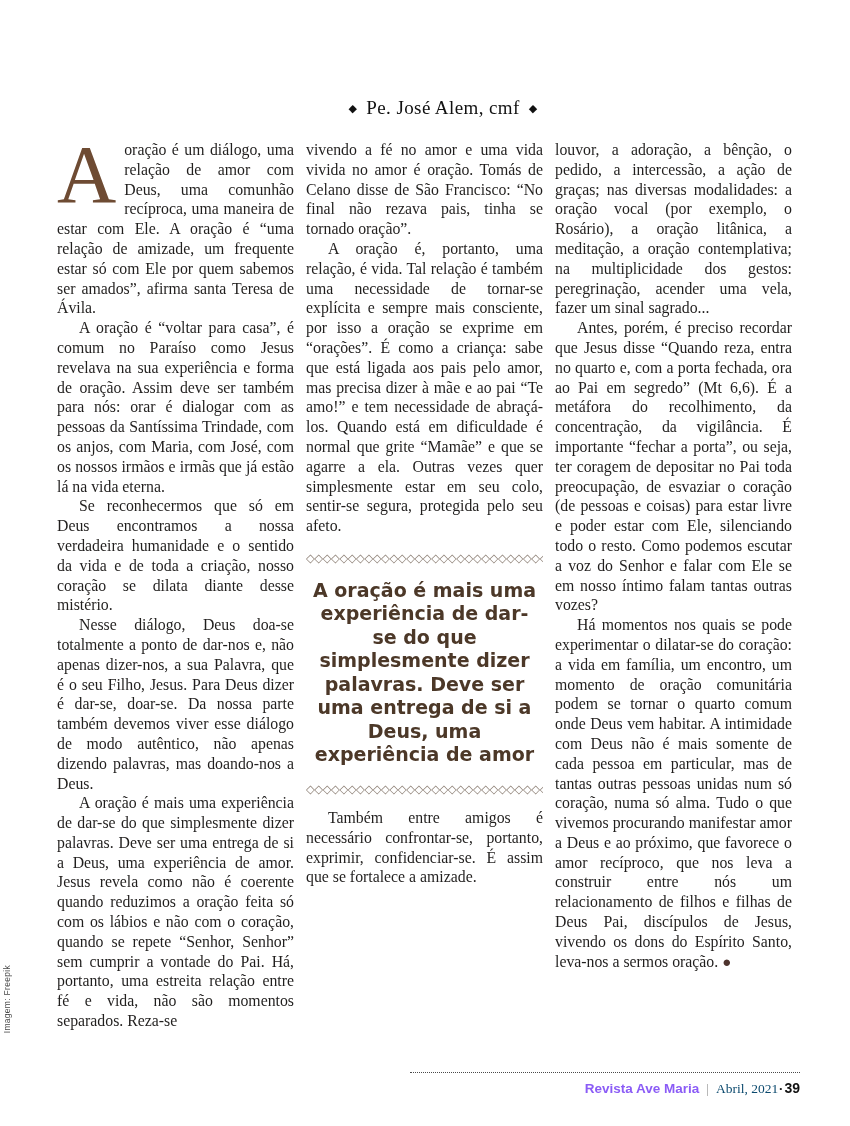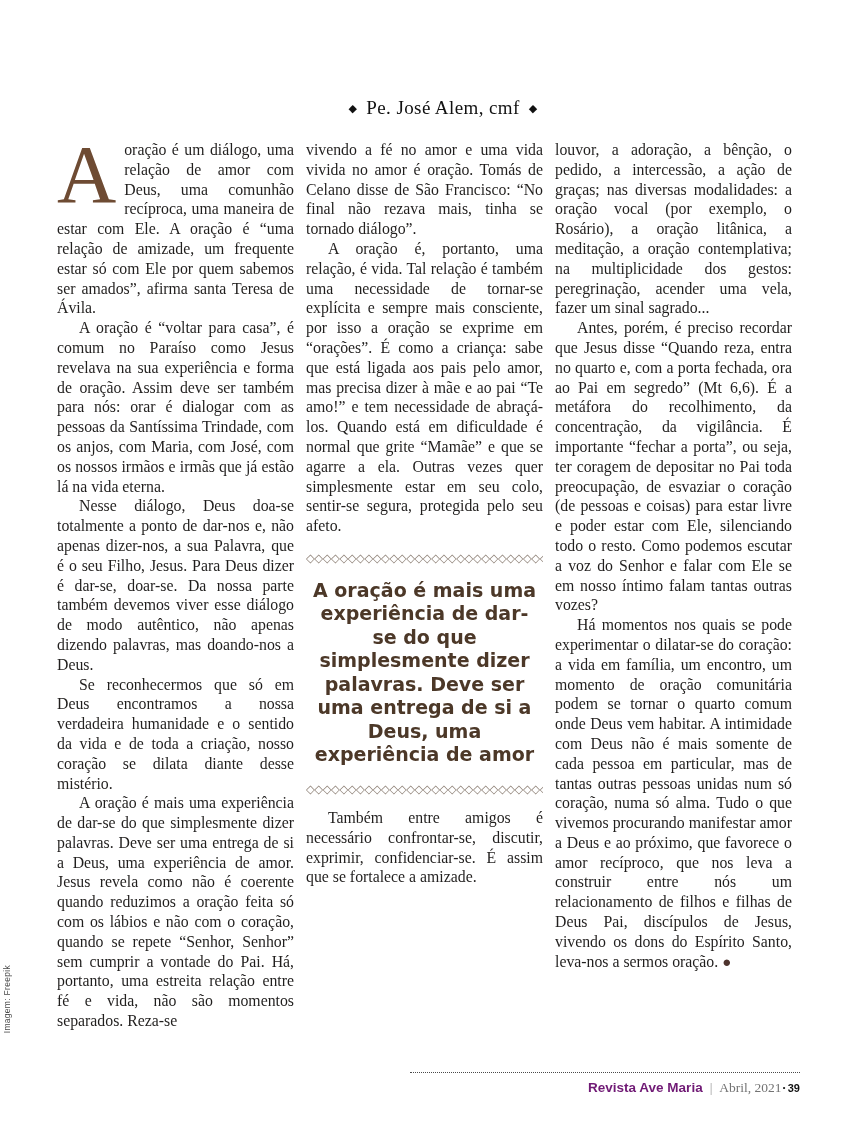--- a/index.html
+++ b/index.html
@@ -114,29 +114,29 @@
     width: 390px;
     border-top: 1px dotted #4a4a4a;
     padding-top: 7px;
     text-align: right;
     font-size: 13.5px;
     white-space: nowrap;
   }
   .footer .mag {
     font-family: "Liberation Sans", sans-serif;
     font-weight: bold;
-    color: #701a75;
+    color: #8b5cf6;
   }
   .footer .sep { color: #9a9a9a; margin: 0 7px; font-weight: normal; }
-  .footer .date { font-family: "Liberation Serif", serif; color: #737373; }
+  .footer .date { font-family: "Liberation Serif", serif; color: #0c4a6e; }
   .footer .dot { font-size: 9px; vertical-align: 1px; margin: 0 2px 0 1px; color: #111; }
   .footer .pagenum {
     font-family: "Liberation Sans", sans-serif;
     font-weight: bold;
-    font-size: 11px;
+    font-size: 14px;
     color: #111;
   }
 </style>
 </head>
 <body>
 
 <div class="page">
 
   <div class="credit-wrap">
     <span class="credit">Imagem: Freepik</span>
@@ -144,32 +144,32 @@
 
   <div class="byline">
     <span class="diamond">◆</span><span>Pe. José Alem, cmf</span><span class="diamond">◆</span>
   </div>
 
   <div class="columns">
 
     <div class="col">
       <p class="para no-indent"><span class="dropcap">A</span><span>oração é um diálogo, uma relação de amor com Deus, uma comunhão recíproca, uma maneira de estar com Ele. A oração é “uma relação de amizade, um frequente estar só com Ele por quem sabemos ser amados”, afirma santa Teresa de Ávila.</span></p>
       <p class="para">A oração é “voltar para casa”, é comum no Paraíso como Jesus revelava na sua experiência e forma de oração. Assim deve ser também para nós: orar é dialogar com as pessoas da Santíssima Trindade, com os anjos, com Maria, com José, com os nossos irmãos e irmãs que já estão lá na vida eterna.</p>
+      <p class="para">Se reconhecermos que só em Deus encontramos a nossa verdadeira humanidade e o sentido da vida e de toda a criação, nosso coração se dilata diante desse mistério.</p>
       <p class="para">Nesse diálogo, Deus doa-se totalmente a ponto de dar-nos e, não apenas dizer-nos, a sua Palavra, que é o seu Filho, Jesus. Para Deus dizer é dar-se, doar-se. Da nossa parte também devemos viver esse diálogo de modo autêntico, não apenas dizendo palavras, mas doando-nos a Deus.</p>
-      <p class="para">Se reconhecermos que só em Deus encontramos a nossa verdadeira humanidade e o sentido da vida e de toda a criação, nosso coração se dilata diante desse mistério.</p>
       <p class="para">A oração é mais uma experiência de dar-se do que simplesmente dizer palavras. Deve ser uma entrega de si a Deus, uma experiência de amor. Jesus revela como não é coerente quando reduzimos a oração feita só com os lábios e não com o coração, quando se repete “Senhor, Senhor” sem cumprir a vontade do Pai. Há, portanto, uma estreita relação entre fé e vida, não são momentos separados. Reza-se</p>
     </div>
 
     <div class="col">
-      <p class="para no-indent">vivendo a fé no amor e uma vida vivida no amor é oração. Tomás de Celano disse de São Francisco: “No final não rezava mais, tinha se tornado diálogo”.</p>
+      <p class="para no-indent">vivendo a fé no amor e uma vida vivida no amor é oração. Tomás de Celano disse de São Francisco: “No final não rezava pais, tinha se tornado oração”.</p>
       <p class="para">A oração é, portanto, uma relação, é vida. Tal relação é também uma necessidade de tornar-se explícita e sempre mais consciente, por isso a oração se exprime em “orações”. É como a criança: sabe que está ligada aos pais pelo amor, mas precisa dizer à mãe e ao pai “Te amo!” e tem necessidade de abraçá-los. Quando está em dificuldade é normal que grite “Mamãe” e que se agarre a ela. Outras vezes quer simplesmente estar em seu colo, sentir-se segura, protegida pelo seu afeto.</p>
       <div class="divider">◇◇◇◇◇◇◇◇◇◇◇◇◇◇◇◇◇◇◇◇◇◇◇◇◇◇◇◇◇◇◇</div>
       <div class="pullquote">A oração é mais uma experiência de dar-se do que simplesmente dizer palavras. Deve ser uma entrega de si a Deus, uma experiência de amor</div>
       <div class="divider">◇◇◇◇◇◇◇◇◇◇◇◇◇◇◇◇◇◇◇◇◇◇◇◇◇◇◇◇◇◇◇</div>
-      <p class="para">Também entre amigos é necessário confrontar-se, discutir, exprimir, confidenciar-se. É assim que se fortalece a amizade.</p>
+      <p class="para">Também entre amigos é necessário confrontar-se, portanto, exprimir, confidenciar-se. É assim que se fortalece a amizade.</p>
     </div>
 
     <div class="col">
       <p class="para no-indent">louvor, a adoração, a bênção, o pedido, a intercessão, a ação de graças; nas diversas modalidades: a oração vocal (por exemplo, o Rosário), a oração litânica, a meditação, a oração contemplativa; na multiplicidade dos gestos: peregrinação, acender uma vela, fazer um sinal sagrado...</p>
       <p class="para">Antes, porém, é preciso recordar que Jesus disse “Quando reza, entra no quarto e, com a porta fechada, ora ao Pai em segredo” (Mt 6,6). É a metáfora do recolhimento, da concentração, da vigilância. É importante “fechar a porta”, ou seja, ter coragem de depositar no Pai toda preocupação, de esvaziar o coração (de pessoas e coisas) para estar livre e poder estar com Ele, silenciando todo o resto. Como podemos escutar a voz do Senhor e falar com Ele se em nosso íntimo falam tantas outras vozes?</p>
       <p class="para"><span>Há momentos nos quais se pode experimentar o dilatar-se do coração: a vida em família, um encontro, um momento de oração comunitária podem se tornar o quarto comum onde Deus vem habitar. A intimidade com Deus não é mais somente de cada pessoa em particular, mas de tantas outras pessoas unidas num só coração, numa só alma. Tudo o que vivemos procurando manifestar amor a Deus e ao próximo, que favorece o amor recíproco, que nos leva a construir entre nós um relacionamento de filhos e filhas de Deus Pai, discípulos de Jesus, vivendo os dons do Espírito Santo, leva-nos a sermos oração.</span> <span class="end-mark">●</span></p>
     </div>
 
   </div>
 

